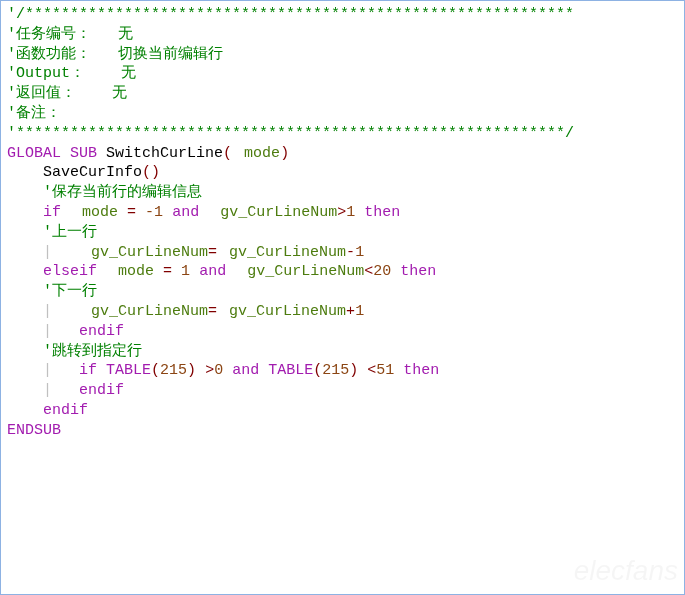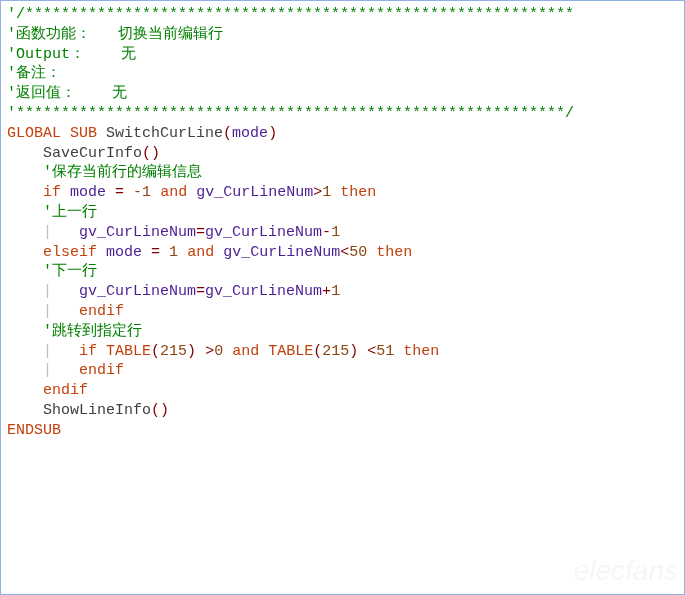--- a/index.html
+++ b/index.html
@@ -18,65 +18,65 @@
     background: #ffffff;
     padding: 4px 6px;
     position: relative;
     overflow: hidden;
   }
   .line {
     display: block;
     white-space: pre;
   }
   .cmt   { color: #008000; }     
-  .kw    { color: #c2410c; }     
-  .func  { color: #404040; margin-top: 47px; }     
+  .kw    { color: #a21caf; }     
+  .func  { color: #000000; margin-top: 47px; }     
   .op    { color: #800000; }     
-  .var   { color: #4c1d95; }     
+  .var   { color: #4d7c0f; margin-left: 12px; }     
   .num   { color: #8b4513; }     
   .guide { color: #c0c0c0; }     
   .wm {
     position: absolute;
     right: 6px;
     bottom: 4px;
     font-family: sans-serif;
     font-size: 28px;
     color: rgba(0,0,0,0.04);
     font-style: italic;
     pointer-events: none;
   }
 </style>
 </head>
 <body>
 
 <div class="code-block">
 
 <span class="line"><span class="cmt">'/*************************************************************</span></span>
+<span class="line"><span class="cmt">'任务编号：   无</span></span>
 <span class="line"><span class="cmt">'函数功能：   切换当前编辑行</span></span>
 <span class="line"><span class="cmt">'Output：    无</span></span>
+<span class="line"><span class="cmt">'返回值：    无</span></span>
 <span class="line"><span class="cmt">'备注：</span></span>
-<span class="line"><span class="cmt">'返回值：    无</span></span>
 <span class="line"><span class="cmt">'*************************************************************/</span></span>
 
 <span class="line"><span class="kw">GLOBAL</span> <span class="kw">SUB</span> <span class="func">SwitchCurLine</span><span class="op">(</span><span class="var">mode</span><span class="op">)</span></span>
 
 <span class="line">    <span class="func">SaveCurInfo</span><span class="op">(</span><span class="op">)</span></span>
 <span class="line">    <span class="cmt">'保存当前行的编辑信息</span></span>
 
 <span class="line">    <span class="kw">if</span> <span class="var">mode</span> <span class="op">=</span> <span class="num">-1</span> <span class="kw">and</span> <span class="var">gv_CurLineNum</span><span class="op">&gt;</span><span class="num">1</span> <span class="kw">then</span></span>
 <span class="line">    <span class="cmt">'上一行</span></span>
 <span class="line">    <span class="guide">|   </span><span class="var">gv_CurLineNum</span><span class="op">=</span><span class="var">gv_CurLineNum</span><span class="op">-</span><span class="num">1</span></span>
 
-<span class="line">    <span class="kw">elseif</span> <span class="var">mode</span> <span class="op">=</span> <span class="num">1</span> <span class="kw">and</span> <span class="var">gv_CurLineNum</span><span class="op">&lt;</span><span class="num">50</span> <span class="kw">then</span></span>
+<span class="line">    <span class="kw">elseif</span> <span class="var">mode</span> <span class="op">=</span> <span class="num">1</span> <span class="kw">and</span> <span class="var">gv_CurLineNum</span><span class="op">&lt;</span><span class="num">20</span> <span class="kw">then</span></span>
 <span class="line">    <span class="cmt">'下一行</span></span>
 <span class="line">    <span class="guide">|   </span><span class="var">gv_CurLineNum</span><span class="op">=</span><span class="var">gv_CurLineNum</span><span class="op">+</span><span class="num">1</span></span>
 <span class="line">    <span class="guide">|   </span><span class="kw">endif</span></span>
 
 <span class="line">    <span class="cmt">'跳转到指定行</span></span>
 <span class="line">    <span class="guide">|   </span><span class="kw">if</span> <span class="kw">TABLE</span><span class="op">(</span><span class="num">215</span><span class="op">)</span> <span class="op">&gt;</span><span class="num">0</span> <span class="kw">and</span> <span class="kw">TABLE</span><span class="op">(</span><span class="num">215</span><span class="op">)</span> <span class="op">&lt;</span><span class="num">51</span> <span class="kw">then</span></span>
 <span class="line">    <span class="guide">|   </span><span class="kw">endif</span></span>
 
 <span class="line">    <span class="kw">endif</span></span>
-<span class="line">    <span class="func">ShowLineInfo</span><span class="op">(</span><span class="op">)</span></span>
 <span class="line"><span class="kw">ENDSUB</span></span>
 
 <div class="wm">elecfans</div>
 </div>
 
 </body></html>

